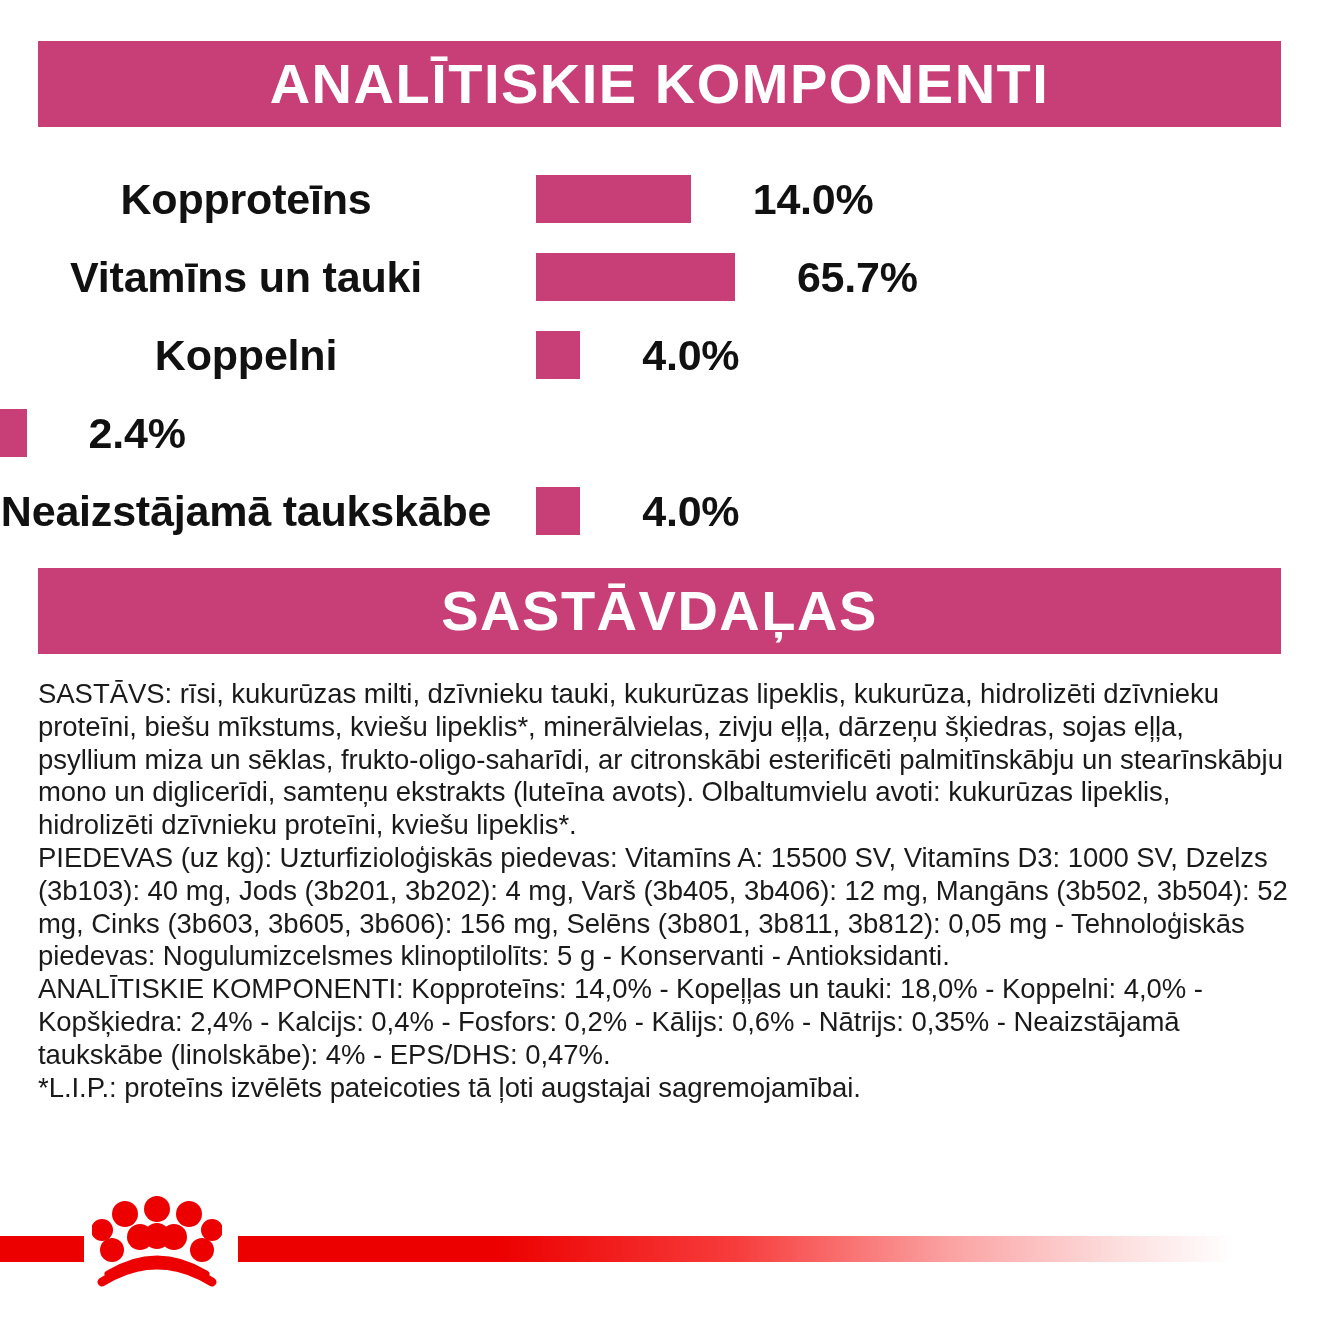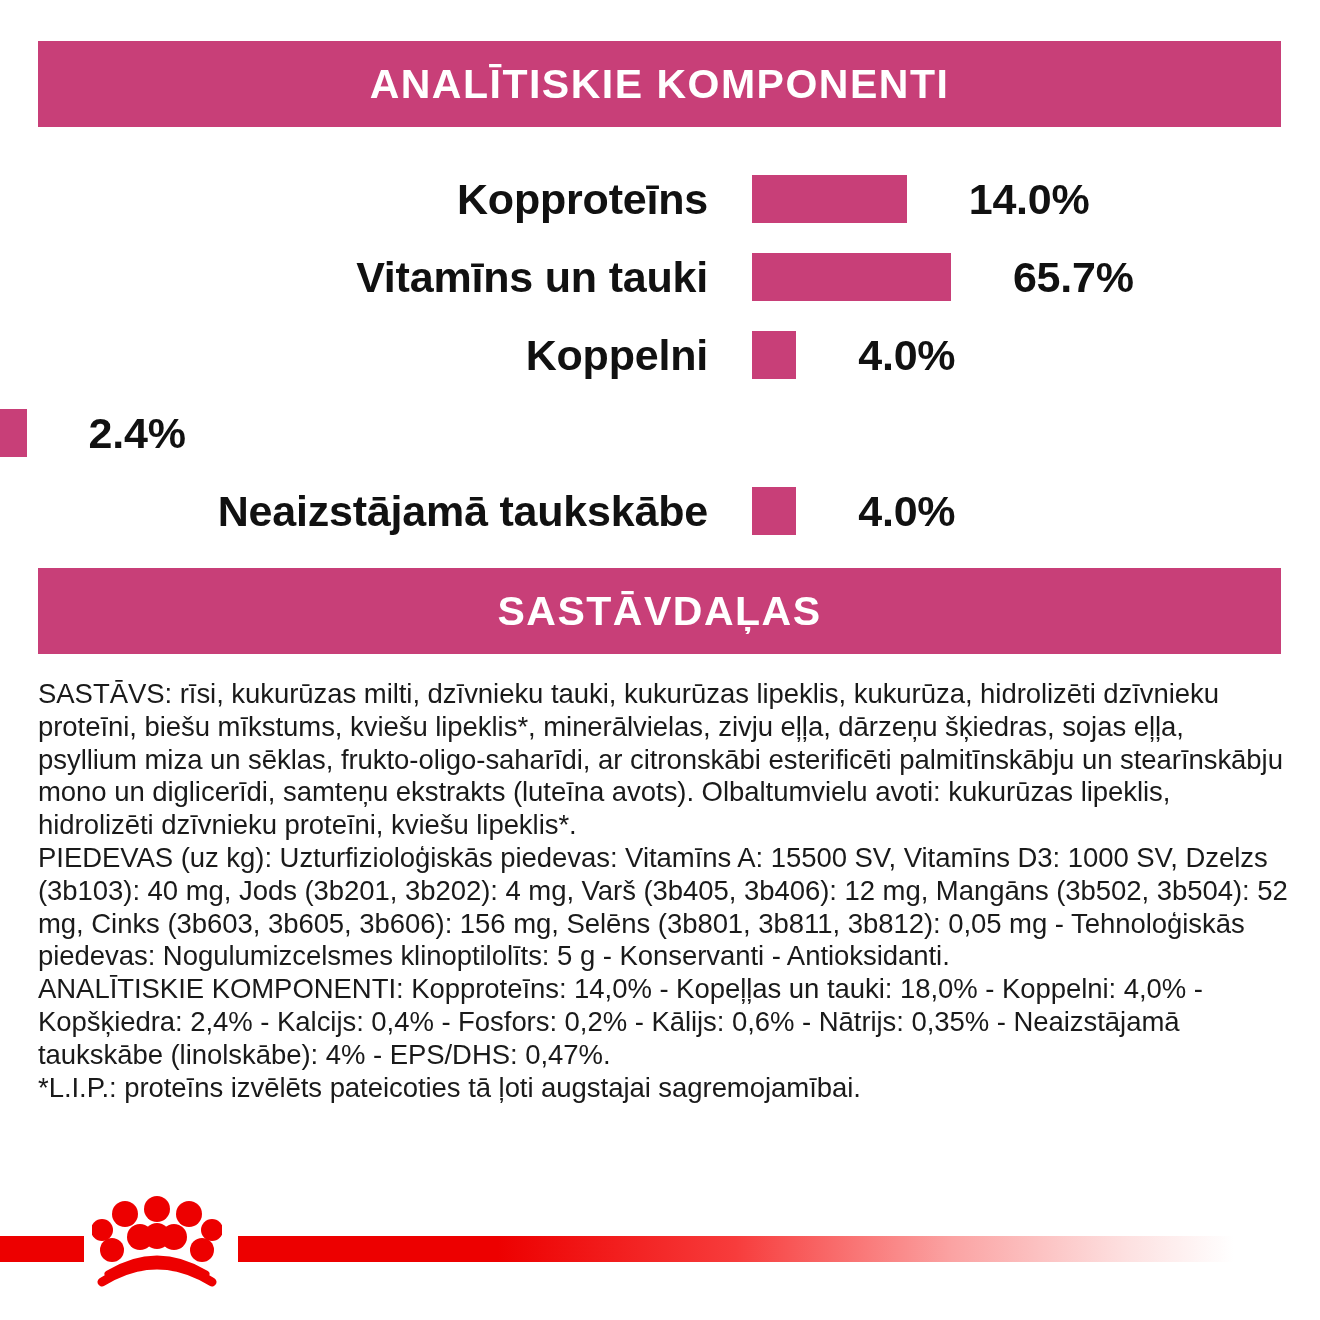--- a/index.html
+++ b/index.html
@@ -22,21 +22,21 @@
     left: 38px;
     width: 1243px;
     height: 86px;
     background: #c83f78;
     display: flex;
     align-items: center;
     justify-content: center;
   }
   .section-header .title {
     color: #ffffff;
-    font-size: 41px;
+    font-size: 56px;
     font-weight: 700;
     letter-spacing: 1.5px;
     line-height: 1;
     text-align: center;
     white-space: nowrap;
   }
   #header-analytical { top: 41px; }
   #header-ingredients { top: 568px; }
 
   
@@ -45,22 +45,22 @@
     left: 0;
     top: 160px;
     width: 1320px;
   }
   .chart-row {
     display: flex;
     align-items: center;
     height: 78px;
   }
   .chart-label {
-    width: 752px;
-    text-align: right;
+    width: 536px;
+    text-align: center;
     padding-right: 44px;
     box-sizing: border-box;
     font-size: 43px;
     font-weight: 700;
     color: #111111;
     white-space: nowrap;
     letter-spacing: -0.2px;
   }
   .chart-bar-wrap {
     display: flex;

